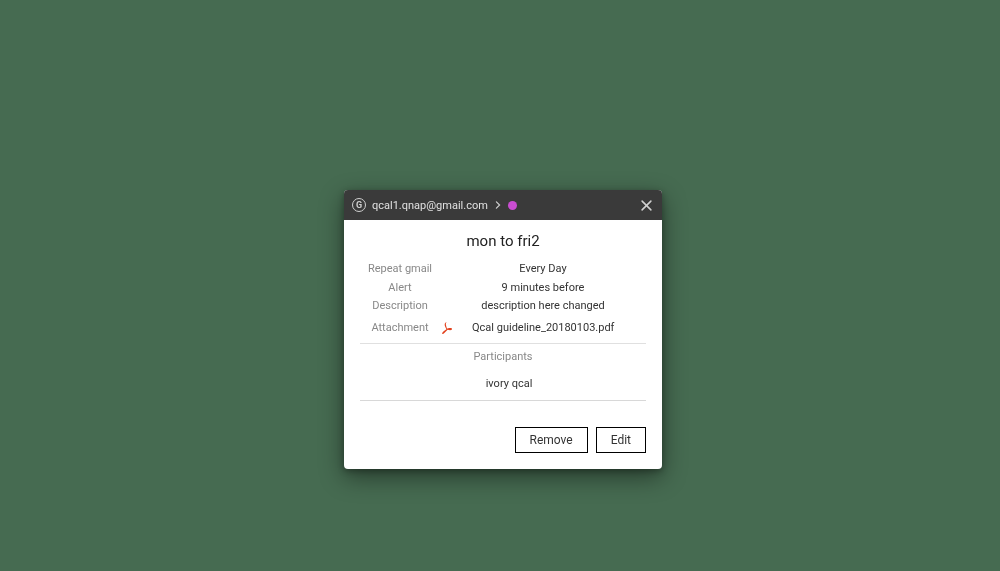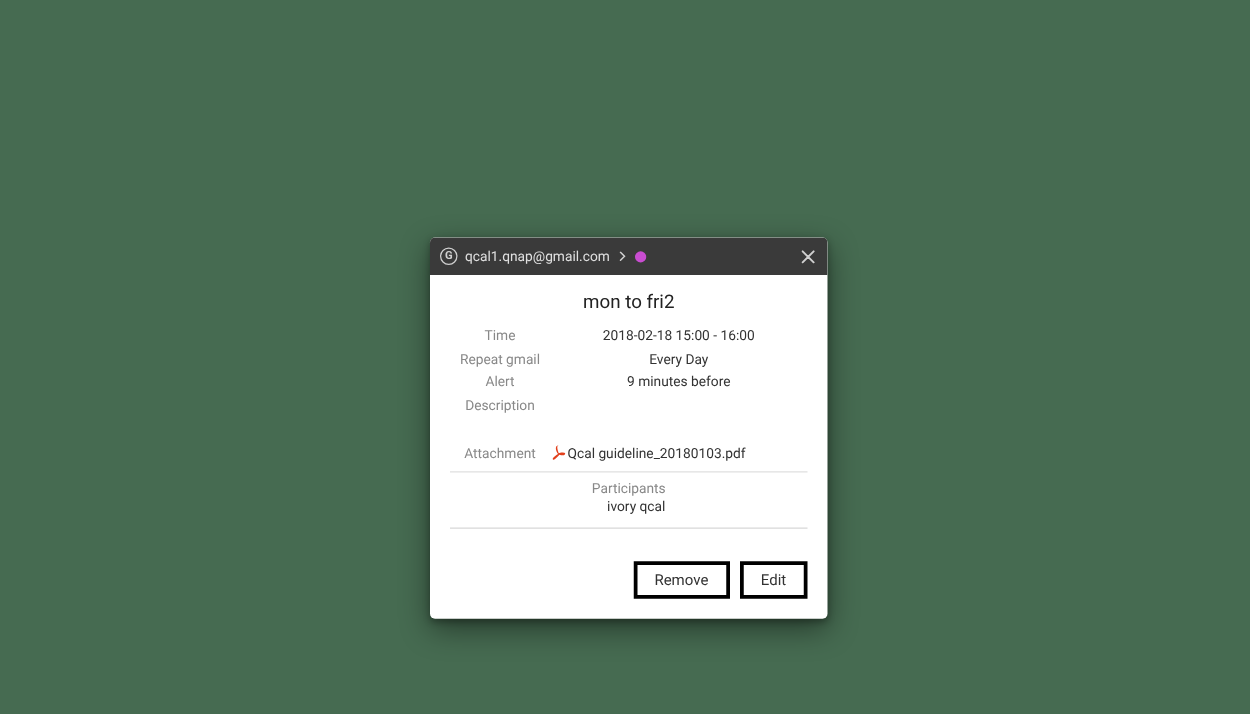--- a/index.html
+++ b/index.html
@@ -88,59 +88,59 @@
       color: #888;
       flex-shrink: 0;
     }
     .detail-value {
       color: #333;
       flex: 1;
     }
     .attachment-row {
       display: flex;
       font-size: 11px;
-      margin-top: 22px;
+      margin-top: 6px;
       align-items: center;
     }
     .attachment-link {
       display: flex;
       align-items: center;
-      gap: 0;
+      gap: 18px;
       cursor: pointer;
     }
     .pdf-icon {
       width: 14px;
       height: 14px;
       display: flex;
       align-items: center;
       justify-content: center;
     }
     .pdf-icon svg { width: 14px; height: 14px; }
     .attachment-name { color: #333; }
     .divider {
       height: 1px;
       background: #e0e0e0;
       margin: 8px 0 6px 0;
     }
     .participants-section { font-size: 11px; }
-    .participants-label { color: #888; margin-bottom: 2px; }
+    .participants-label { color: #888; margin-bottom: 14px; }
     .participant-name { color: #333; padding-left: 12px; }
     .divider2 {
       height: 1px;
       background: #d8d8d8;
       margin: 10px 0 0 0;
     }
     .footer {
       display: flex;
       justify-content: flex-end;
       gap: 8px;
       padding: 14px 16px 16px 16px;
     }
     .btn {
-      border: 3px solid #000000;
+      border: 1px solid #000000;
       background: #fff;
       font-size: 12px;
       color: #333;
       padding: 5px 14px;
       cursor: pointer;
       font-family: inherit;
     }
   </style>
 </head>
 <body>
@@ -160,33 +160,30 @@
       <svg viewBox="0 0 10 10">
           <path d="M1 1 L9 9 M9 1 L1 9" stroke="#d0d0d0" stroke-width="1.4" stroke-linecap="round"></path>
         </svg>
     </div>
   </div>
 
   <div class="modal-body">
     <div class="event-title">mon to fri2</div>
 
     <div class="detail-row">
-      <div class="detail-label">Time</div>
-      <div class="detail-value">2018-02-18 15:00 - 16:00</div>
-    </div>
-    <div class="detail-row">
       <div class="detail-label">Repeat gmail</div>
       <div class="detail-value">Every Day</div>
     </div>
     <div class="detail-row">
       <div class="detail-label">Alert</div>
       <div class="detail-value">9 minutes before</div>
     </div>
     <div class="detail-row">
       <div class="detail-label">Description</div>
+      <div class="detail-value">description here changed</div>
     </div>
 
     <div class="attachment-row">
       <div class="detail-label">Attachment</div>
       <div class="attachment-link">
         <span class="pdf-icon">
           <svg viewBox="0 0 24 24">
               <path fill="#e2401c" d="M12 2 C10 2 8 3 8 6 C8 8 9 11 11 14 C8 16 5 18 4 20 C3 22 5 23 7 21 C9 19 11 17 13 15 C16 16 19 16 20 15 C22 13 20 12 17 12 C15 12 13 13 12 13 C11 10 10 7 10 5 C10 3 11 2 12 2 Z"></path>
             </svg>
         </span>

